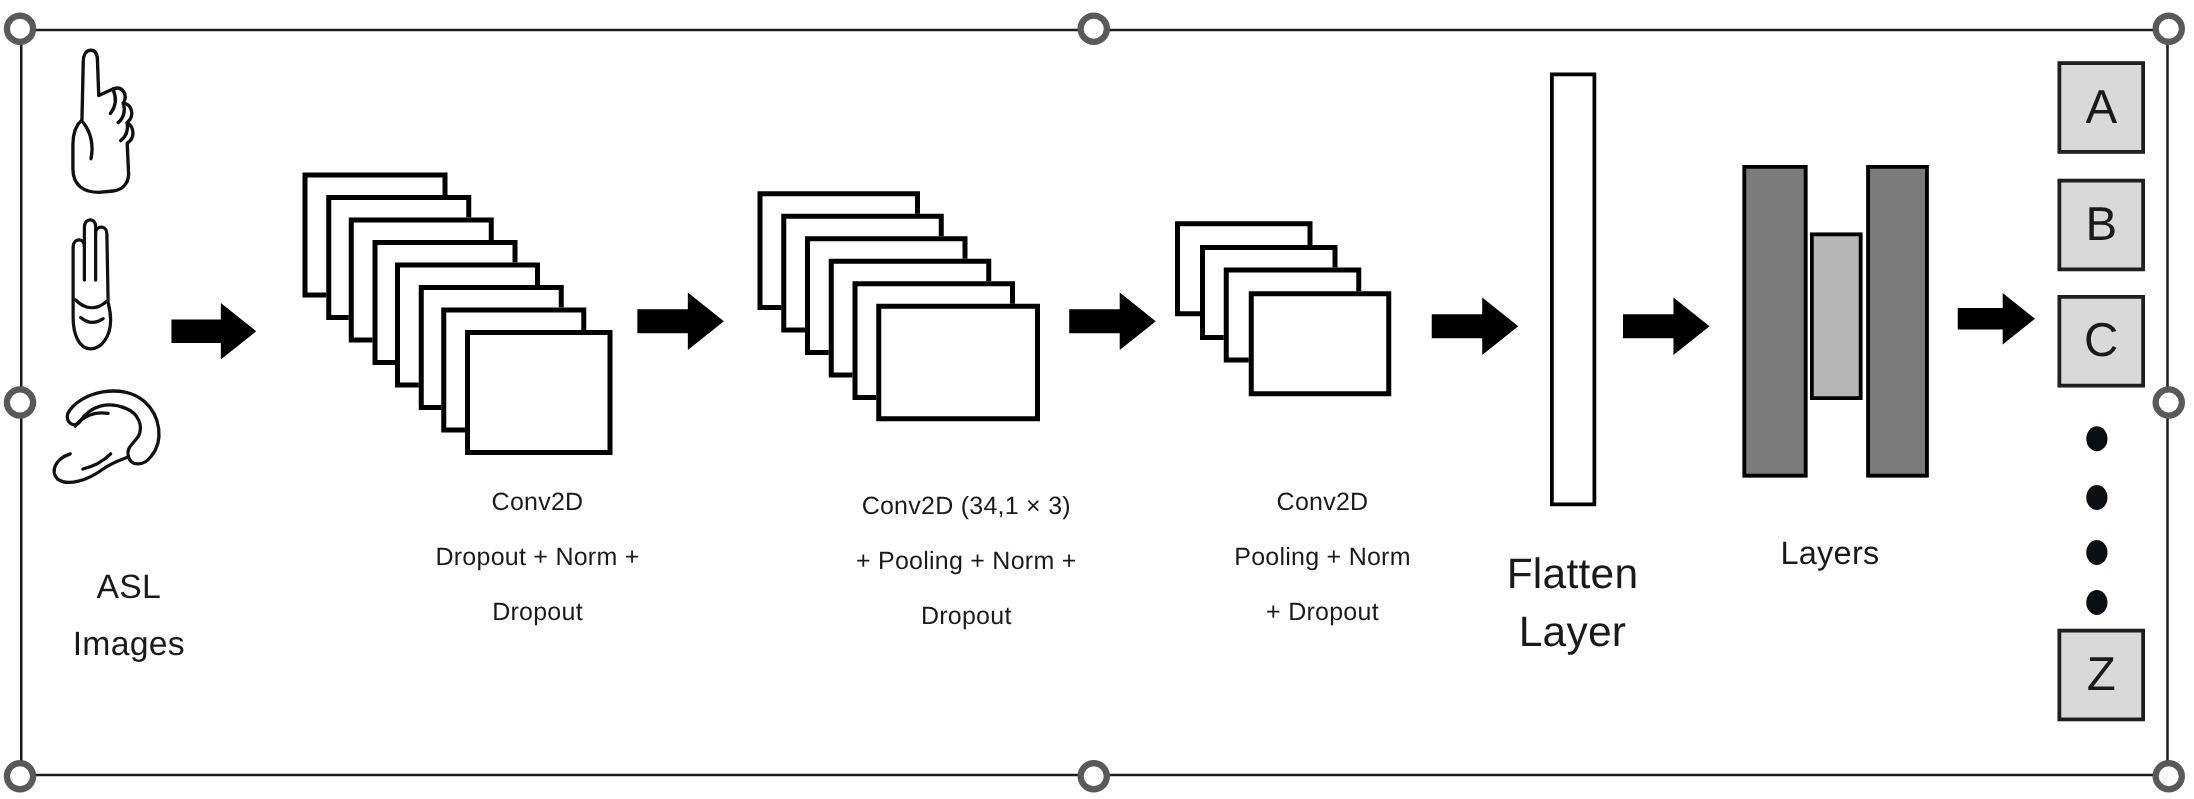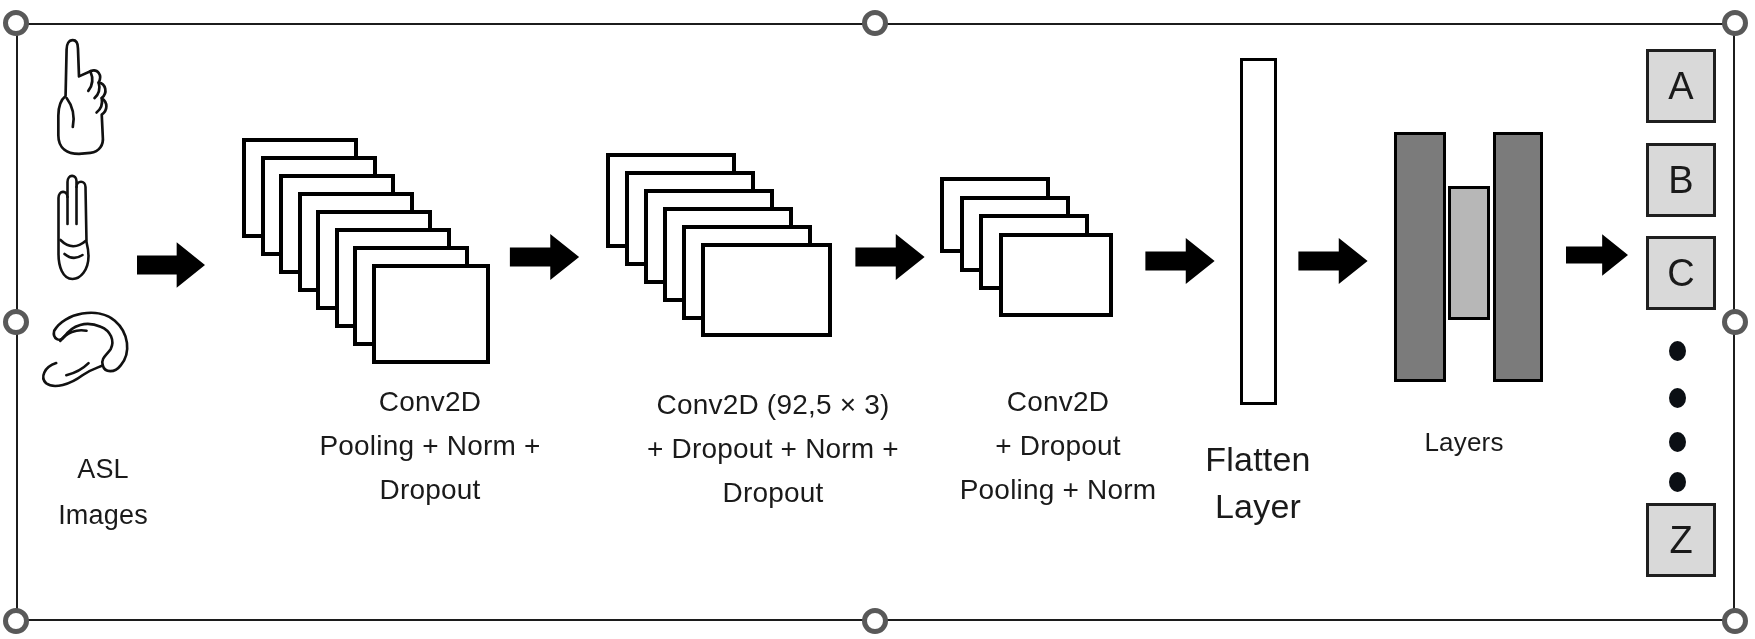--- a/index.html
+++ b/index.html
@@ -21,21 +21,21 @@
     transform:translate(-13px,-13px);z-index:30;
   }
   
   .sheet{position:absolute;background:#ffffff;border:4px solid #000000;box-sizing:border-box;}
   
   .arrow{position:absolute;}
   .arrow svg{display:block;width:100%;height:100%;}
   
   .label{
     position:absolute;text-align:center;color:#1a1a1a;
-    font-size:28px;line-height:44px;letter-spacing:0.2px;
+    font-size:20px;line-height:44px;letter-spacing:0.2px;
   }
   .label .ln{display:block;}
   .label-small{font-size:34px;line-height:47px;}
   .label-dense{font-size:26px;line-height:40px;}
   .label-asl{font-size:27px;line-height:46px;}
   
   #flatten-rect{
     position:absolute;left:1240px;top:58px;width:37px;height:347px;
     background:#ffffff;border:3.5px solid #000000;box-sizing:border-box;
   }
@@ -150,32 +150,32 @@
     </div>
   <div id="stack-2">
       <div class="sheet" style="left: 940px; top: 177px; width: 110px; height: 76px;"></div>
       <div class="sheet" style="left: 959.5px; top: 195.5px; width: 110px; height: 76px;"></div>
       <div class="sheet" style="left: 979px; top: 214px; width: 110px; height: 76px;"></div>
       <div class="sheet" style="left: 998.5px; top: 232.5px; width: 114px; height: 84px;"></div>
     </div>
 
   <div class="label" style="left:280px;top:380px;width:300px;">
     <span class="ln">Conv2D</span>
-    <span class="ln">Pooling + Norm +</span>
+    <span class="ln">Dropout + Norm +</span>
     <span class="ln">Dropout</span>
   </div>
   <div class="label" style="left:623px;top:383px;width:300px;">
-    <span class="ln">Conv2D (92,5 × 3)</span>
-    <span class="ln">+ Dropout + Norm +</span>
+    <span class="ln">Conv2D (34,1 × 3)</span>
+    <span class="ln">+ Pooling + Norm +</span>
     <span class="ln">Dropout</span>
   </div>
   <div class="label" style="left:908px;top:380px;width:300px;">
     <span class="ln">Conv2D</span>
+    <span class="ln">Pooling + Norm</span>
     <span class="ln">+ Dropout</span>
-    <span class="ln">Pooling + Norm</span>
   </div>
 
   <div id="flatten-rect"></div>
   <div class="label label-small" style="left:1158px;top:436px;width:200px;">
     <span class="ln">Flatten</span>
     <span class="ln">Layer</span>
   </div>
 
   <div class="dense-bar" style="left:1394px;top:132px;width:52px;height:250px;background:#7b7b7b;"></div>
   <div class="dense-bar" style="left:1448px;top:186px;width:42px;height:134px;background:#b7b7b7;"></div>

